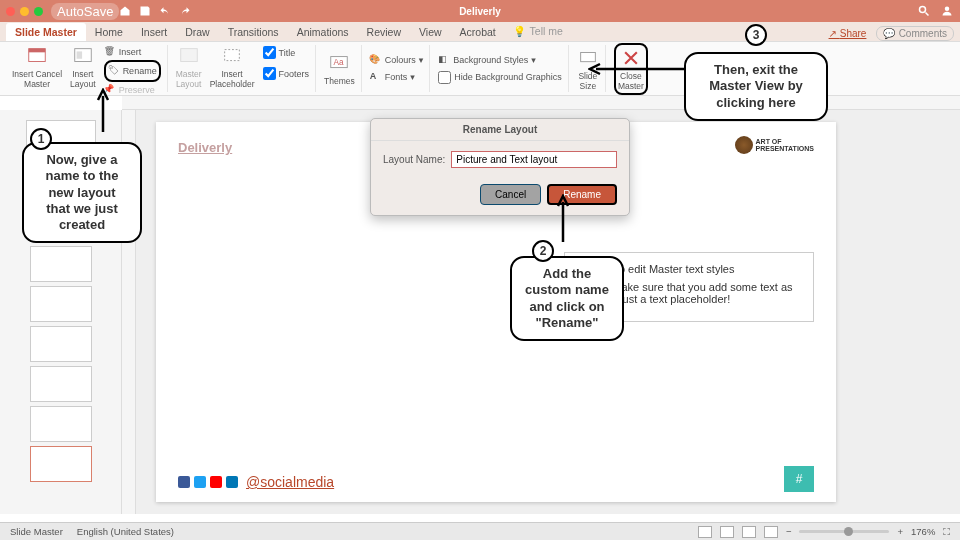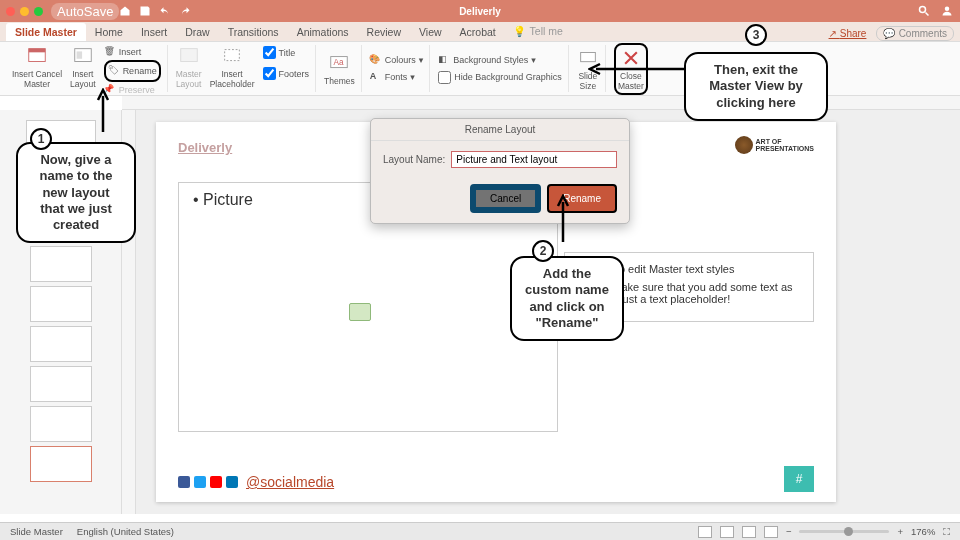--- a/index.html
+++ b/index.html
@@ -59,26 +59,26 @@
 .text-ph li { margin-bottom:6px; list-style:disc; margin-left:12px; }
 .social { position:absolute; bottom:12px; left:22px; display:flex; gap:4px; align-items:center; font-size:14px; }
 .social .sic { width:12px; height:12px; border-radius:2px; }
 .social a { color:#b8472a; text-decoration:underline; margin-left:4px; }
 .pagenum { position:absolute; bottom:10px; right:22px; width:30px; height:26px; background:#3dbdb0; color:#fff; display:flex; align-items:center; justify-content:center; font-size:12px; }
 .logo-r { position:absolute; right:22px; top:14px; font-size:7px; display:flex; align-items:center; gap:3px; }
 .logo-r .circ { width:18px; height:18px; border-radius:50%; background:radial-gradient(#8a5a2a,#5a3818); }
 
 
 .dialog { position:absolute; left:370px; top:118px; width:260px; background:#f0ebe8; border:1px solid #bbb; border-radius:5px; box-shadow:0 4px 12px rgba(0,0,0,.25); z-index:50; }
-.dlg-title { text-align:center; font-size:10px; font-weight:400; padding:5px; border-bottom:1px solid #ddd; color:#555; }
+.dlg-title { text-align:center; font-size:10px; font-weight:700; padding:5px; border-bottom:1px solid #ddd; color:#555; }
 .dlg-body { padding:10px 12px; display:flex; align-items:center; gap:6px; }
 .dlg-body label { font-size:10px; color:#555; }
 .dlg-body input { flex:1; border:1.5px solid #c66; padding:2px 4px; font-size:10px; background:#fff; }
 .dlg-btns { display:flex; justify-content:flex-end; gap:6px; padding:6px 12px 10px; }
-.dlg-btns button { font-size:10px; padding:3px 14px; border-radius:4px; border:6px solid #0c4a6e; background:#737373; cursor:pointer; }
+.dlg-btns button { font-size:10px; padding:3px 14px; border-radius:4px; border:1px solid #0c4a6e; background:#a3a3a3; cursor:pointer; }
 .dlg-btns .primary { background:#c7563a; color:#fff; border:2.5px solid #000; }
 
 
 .callout { position:absolute; background:#fff; border:2.5px solid #000; border-radius:14px; padding:8px 12px; font-size:13px; font-weight:600; text-align:center; z-index:60; line-height:1.25; }
 .num-badge { position:absolute; width:22px; height:22px; border:2.5px solid #000; border-radius:50%; background:#fff; display:flex; align-items:center; justify-content:center; font-weight:700; font-size:12px; z-index:61; }
 .arrow { position:absolute; z-index:55; }
 
 
 .status { position:absolute; bottom:0; left:0; right:0; height:18px; background:#e9e9e9; border-top:1px solid #ccc; display:flex; align-items:center; padding:0 10px; font-size:9.5px; color:#555; gap:14px; }
 .status .right { margin-left:auto; display:flex; align-items:center; gap:8px; }
@@ -278,24 +278,20 @@
   <div class="canvas-wrap">
     <div class="ruler-v"></div>
     <div class="canvas">
       <div class="slide">
         <span class="brand">Deliverly</span>
         <div class="logo-r">
             <span class="circ"></span>
             <span style="white-space:pre-line;font-weight:700;">ART OF
 PRESENTATIONS</span>
           </div>
-        <div class="pic-ph">
-          <div class="t">• <span>Picture</span></div>
-          <div class="pic-img"></div>
-        </div>
         <div class="text-ph">
           <ul>
             <li>Click to edit Master text styles</li>
             <li>Just make sure that you add some text as this is just a text placeholder!</li>
           </ul>
         </div>
         <div class="social">
           <span class="sic" style="background:#3b5998;"></span>
           <span class="sic" style="background:#1da1f2;"></span>
           <span class="sic" style="background:#ff0000;"></span>
@@ -314,21 +310,21 @@
     <label>Layout Name:</label>
     <input type="text" value="Picture and Text layout" style="">
   </div>
   <div class="dlg-btns">
     <button>Cancel</button>
     <button class="primary">Rename</button>
   </div>
 </div>
 
 <div class="num-badge" style="left:30px; top:128px;">1</div>
-<div class="callout" style="left:16px; top:142px; width:120px;">Now, give a name to the new layout that we just created</div>
+<div class="callout" style="left:22px; top:142px; width:120px;">Now, give a name to the new layout that we just created</div>
 <svg class="arrow" style="left:96px; top:88px;" width="14" height="44">
     <path d="M7 44V8M2 12L7 2l5 10" stroke="#000" stroke-width="2.5" fill="none"></path>
   </svg>
 
 <div class="num-badge" style="left:532px; top:240px;">2</div>
 <div class="callout" style="left:510px; top:256px; width:114px;">Add the custom name and click on "Rename"</div>
 <svg class="arrow" style="left:556px; top:194px;" width="14" height="48">
     <path d="M7 48V8M2 12L7 2l5 10" stroke="#000" stroke-width="2.5" fill="none"></path>
   </svg>
 

